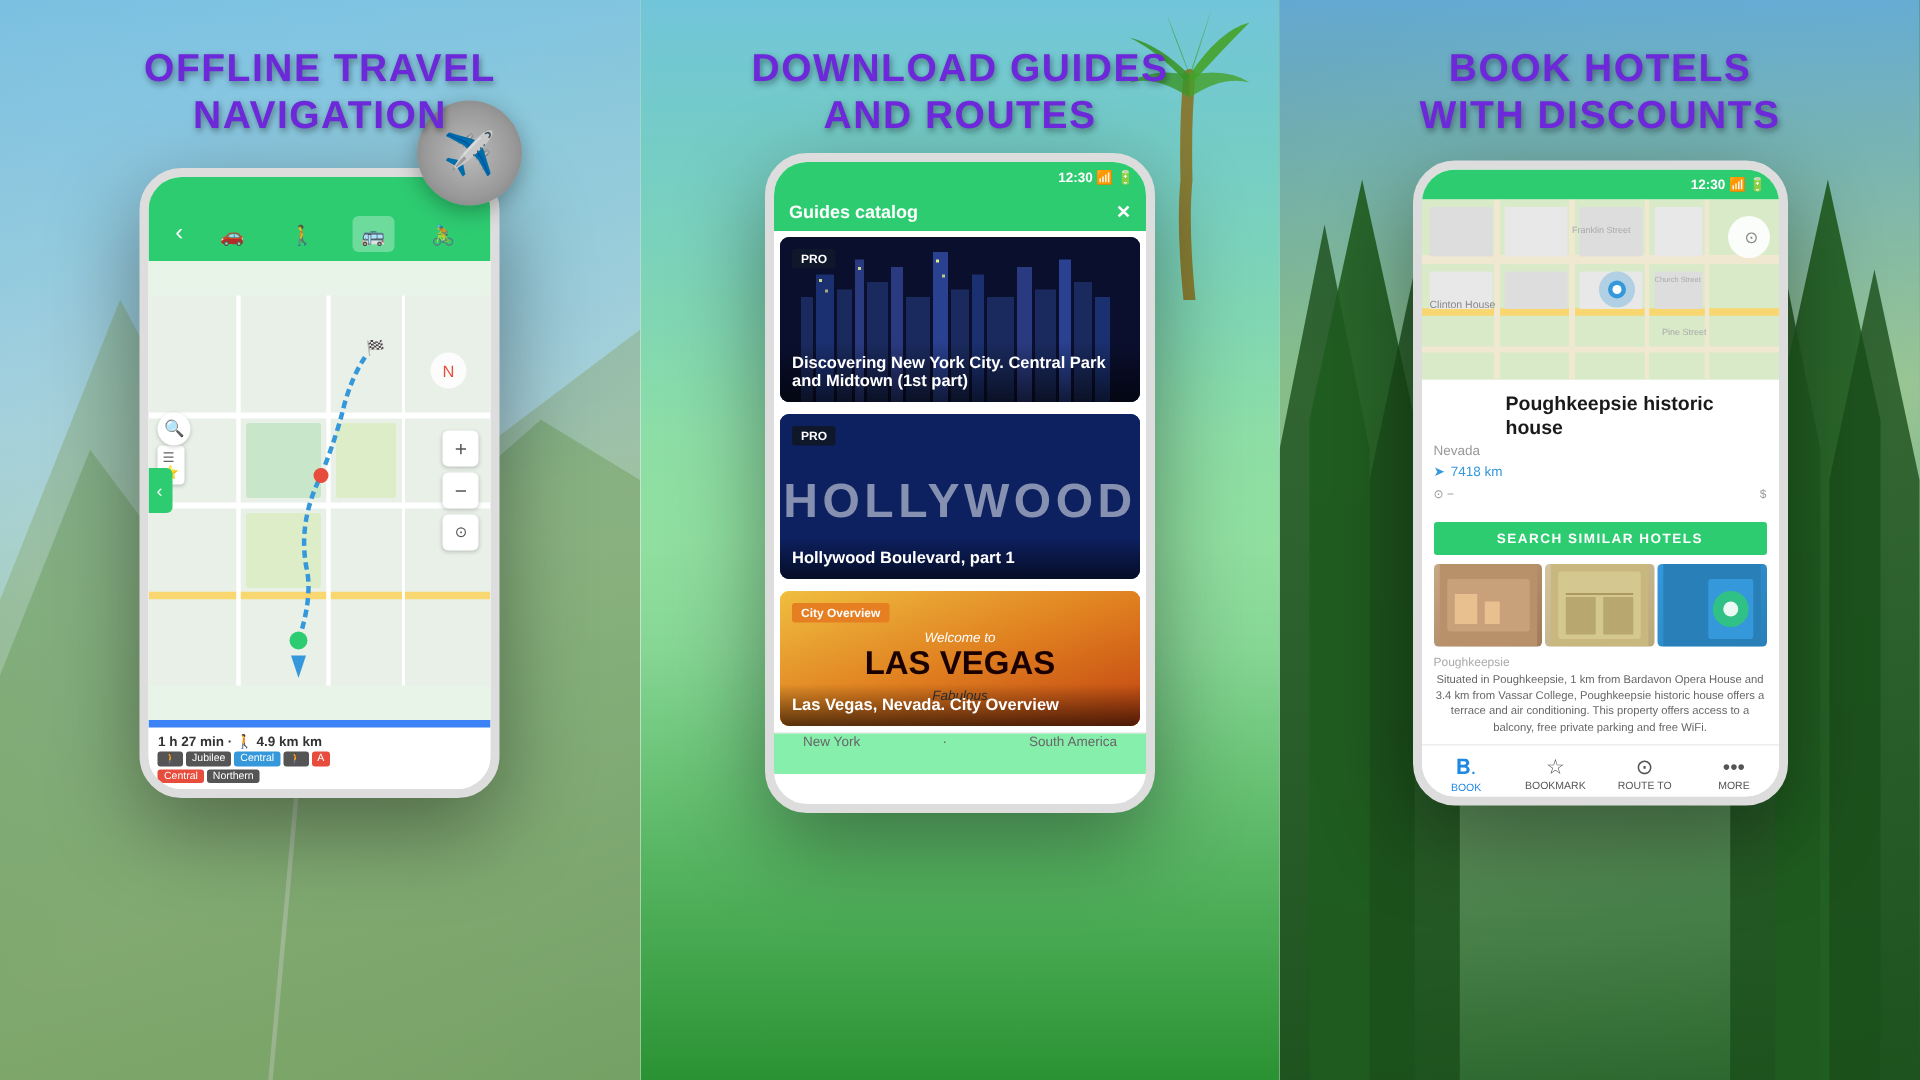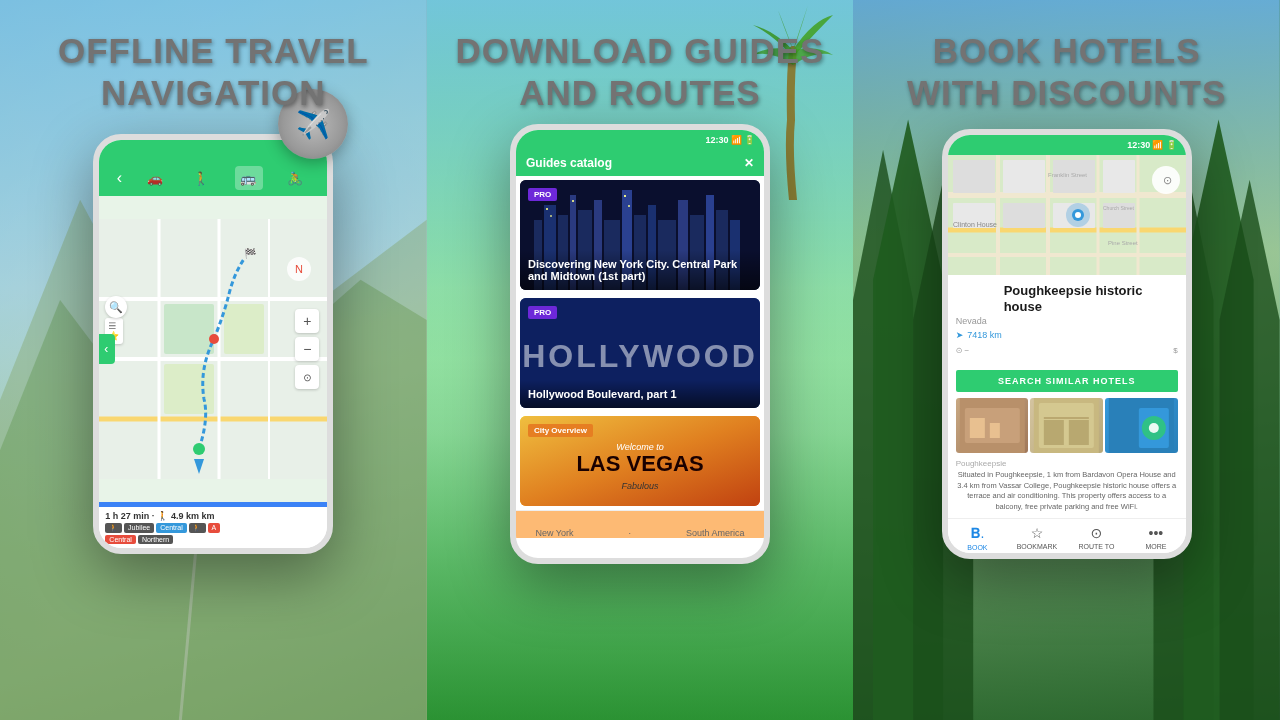--- a/index.html
+++ b/index.html
@@ -63,25 +63,25 @@
       position: absolute;
       inset: 0;
       background: 
         radial-gradient(ellipse 200px 300px at 20% 50%, rgba(180,200,220,0.4) 0%, transparent 70%),
         radial-gradient(ellipse 300px 200px at 70% 30%, rgba(100,160,200,0.5) 0%, transparent 60%);
     }
 
     .panel-title {
       position: relative;
       z-index: 2;
-      color: #737373;
+      color: #6d28d9;
       font-weight: 900;
       text-align: center;
       text-transform: uppercase;
-      font-size: 35px;
+      font-size: 26px;
       letter-spacing: 1px;
       margin-top: 30px;
       text-shadow: 1px 2px 4px rgba(0,0,0,0.4);
       line-height: 1.2;
     }
 
     
     .phone-mockup {
       position: relative;
       z-index: 2;
@@ -280,21 +280,21 @@
       background: linear-gradient(135deg, #1e3c72 0%, #2a5298 100%);
     }
     .guide-card-vegas .guide-card-bg {
       background: linear-gradient(135deg, #ffd700 0%, #ff8c00 50%, #ff4500 100%);
     }
 
     .pro-badge {
       position: absolute;
       top: 8px;
       left: 8px;
-      background: #6d28d9;
+      background: #0f172a;
       color: white;
       font-size: 8px;
       font-weight: bold;
       padding: 2px 6px;
       border-radius: 2px;
       z-index: 2;
     }
 
     .city-badge {
       position: absolute;
@@ -680,23 +680,24 @@
               </linearGradient>
             </defs>
             <rect width="252" height="90" fill="url(#vegasGrad)"></rect>
 
             <text x="50%" y="35%" dominant-baseline="middle" text-anchor="middle" font-family="Arial, sans-serif" font-size="9" fill="white" font-style="italic">Welcome to</text>
             <text x="50%" y="55%" dominant-baseline="middle" text-anchor="middle" font-family="Arial Black, sans-serif" font-size="22" font-weight="900" fill="#1a0000">LAS VEGAS</text>
             <text x="50%" y="78%" dominant-baseline="middle" text-anchor="middle" font-family="Arial, sans-serif" font-size="9" fill="#333" font-style="italic">Fabulous</text>
           </svg>
         </div>
         <div class="city-badge">City Overview</div>
-      </div>
-
-      <div style="background:#fdba74;height:28px;display:flex;align-items:flex-end;justify-content:space-around;border-top:1px solid #eee;font-size:9px;color:#666;gap:16px;">
+        <div class="guide-card-title">Las Vegas, Nevada. City Overview</div>
+      </div>
+
+      <div style="background:#86efac;height:28px;display:flex;align-items:flex-start;justify-content:space-around;border-top:1px solid #eee;font-size:9px;color:#666;gap:16px;">
         <span>New York</span>
         <span>·</span>
         <span>South America</span>
       </div>
     </div>
   </div>
 </div>
 
 <div class="panel panel-right">
   <div class="panel-bg"></div>

